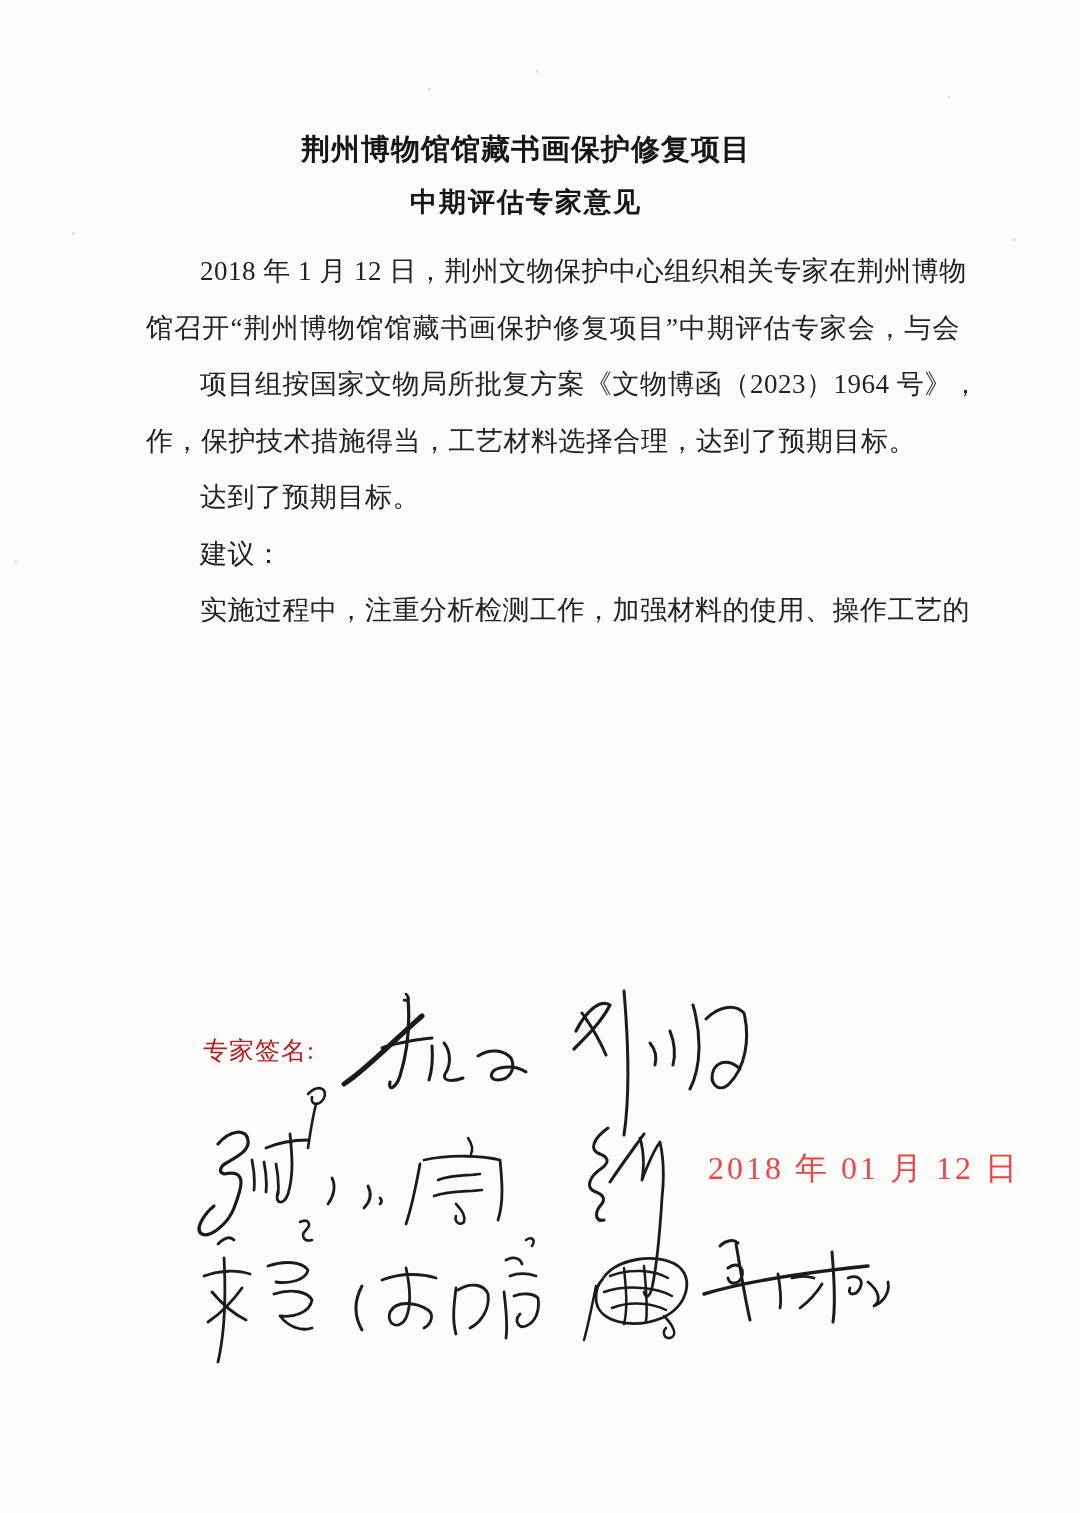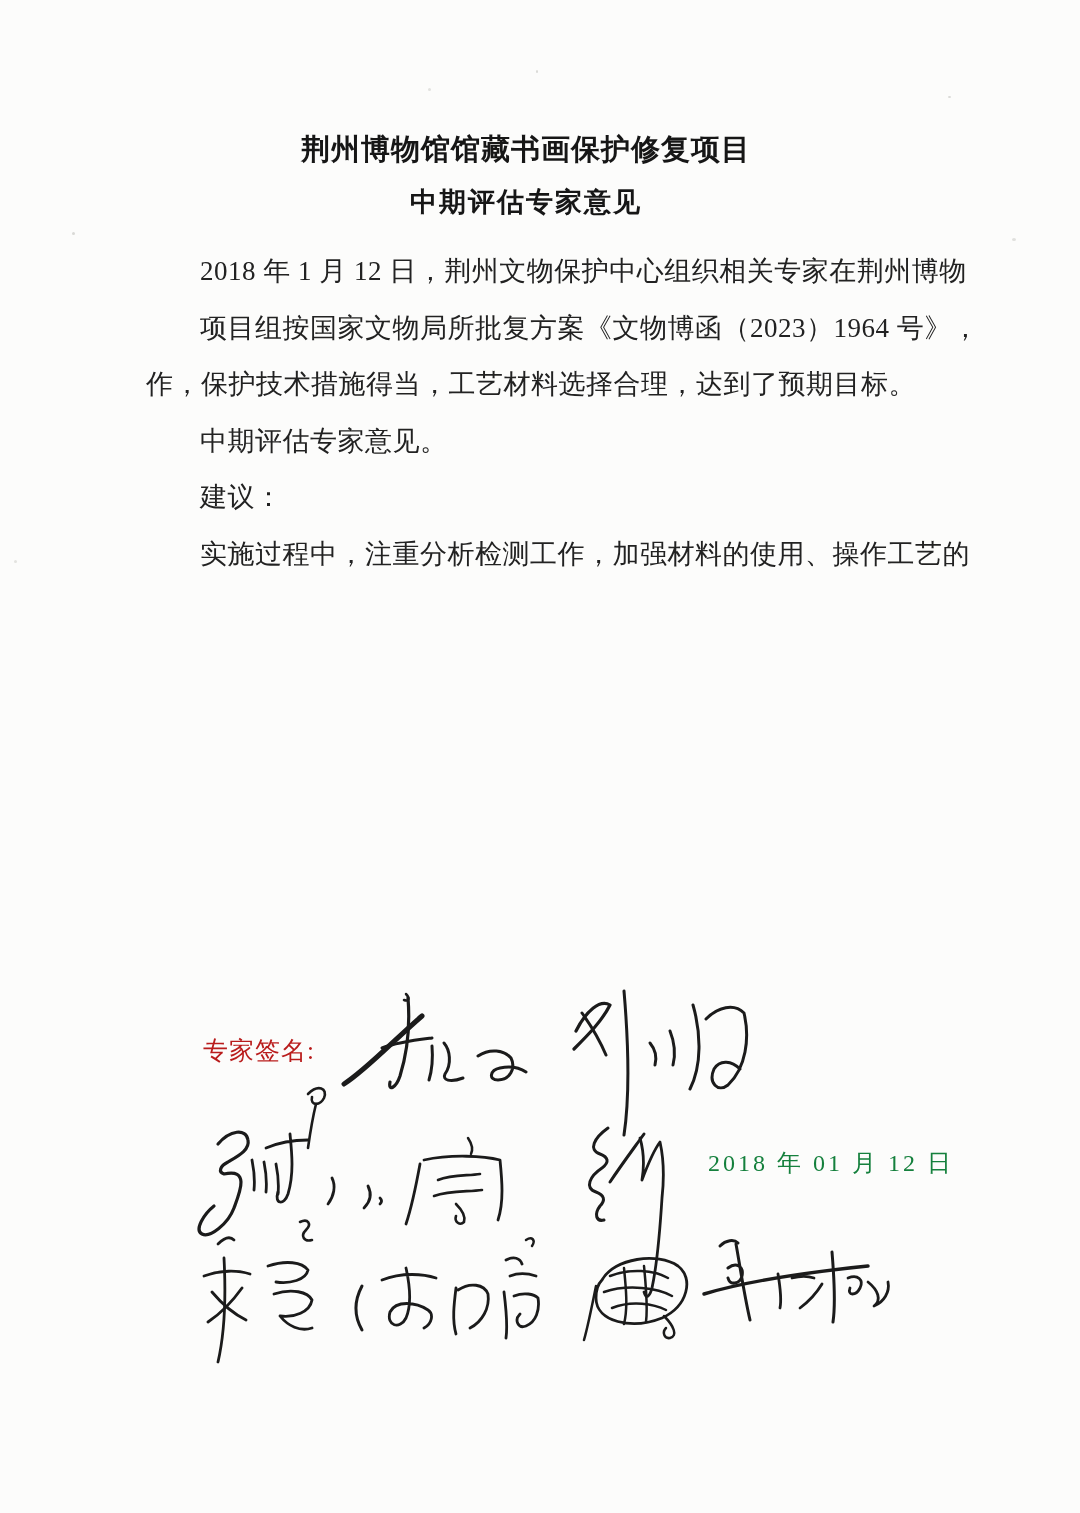--- a/index.html
+++ b/index.html
@@ -35,21 +35,21 @@
     margin-left:24px;
   }
   .line.indent{padding-left:54px;}
   .line.fill{text-align:justify;text-align-last:justify;}
   .sig-label{
     position:absolute;left:203px;top:1034px;
     font-size:25px;letter-spacing:1px;color:#b91c1c;
   }
   .doc-date{
     position:absolute;left:708px;top:1147px;
-    font-size:24px;letter-spacing:3px;color:#15803d;
+    font-size:32px;letter-spacing:3px;color:#ef4444;
     white-space:nowrap;
     text-align:center;
   }
   .sig{position:absolute;}
   .sig svg{overflow:visible;display:block;}
   .sig path{fill:none;stroke:#1b1b1b;stroke-linecap:round;stroke-linejoin:round;}
   .speck{position:absolute;border-radius:50%;background:#d9d9d6;}
   .speck.s1{left:72px;top:232px;width:3px;height:3px;}
   .speck.s2{left:948px;top:96px;width:3px;height:2px;}
   .speck.s3{left:1012px;top:238px;width:4px;height:3px;background:#e0e0dd;}
@@ -68,23 +68,24 @@
   <span class="speck s4"></span>
   <span class="speck s5"></span>
   <span class="speck s6"></span>
 
   <div class="doc-title l1">荆州博物馆馆藏书画保护修复项目</div>
 
   <div class="doc-title l2">中期评估专家意见</div>
 
   <div class="body-text" id="body-lines">
       <div class="line indent fill">2018 年 1 月 12 日，荆州文物保护中心组织相关专家在荆州博物</div>
+      <div class="line fill">馆召开“荆州博物馆馆藏书画保护修复项目”中期评估专家会，与会</div>
       <div class="line indent">项目组按国家文物局所批复方案《文物博函（2023）1964 号》，</div>
       <div class="line">作，保护技术措施得当，工艺材料选择合理，达到了预期目标。</div>
-      <div class="line indent">中期评估专家意见。</div>
+      <div class="line indent">达到了预期目标。</div>
       <div class="line indent">建议：</div>
       <div class="line indent fill">实施过程中，注重分析检测工作，加强材料的使用、操作工艺的</div>
     </div>
 
   <div class="sig-label">专家签名:</div>
 
   <div class="doc-date">2018 年 01 月 12 日</div>
 
   <div id="signature-block">
       <div class="sig" style="left: 330px; top: 988px;">

